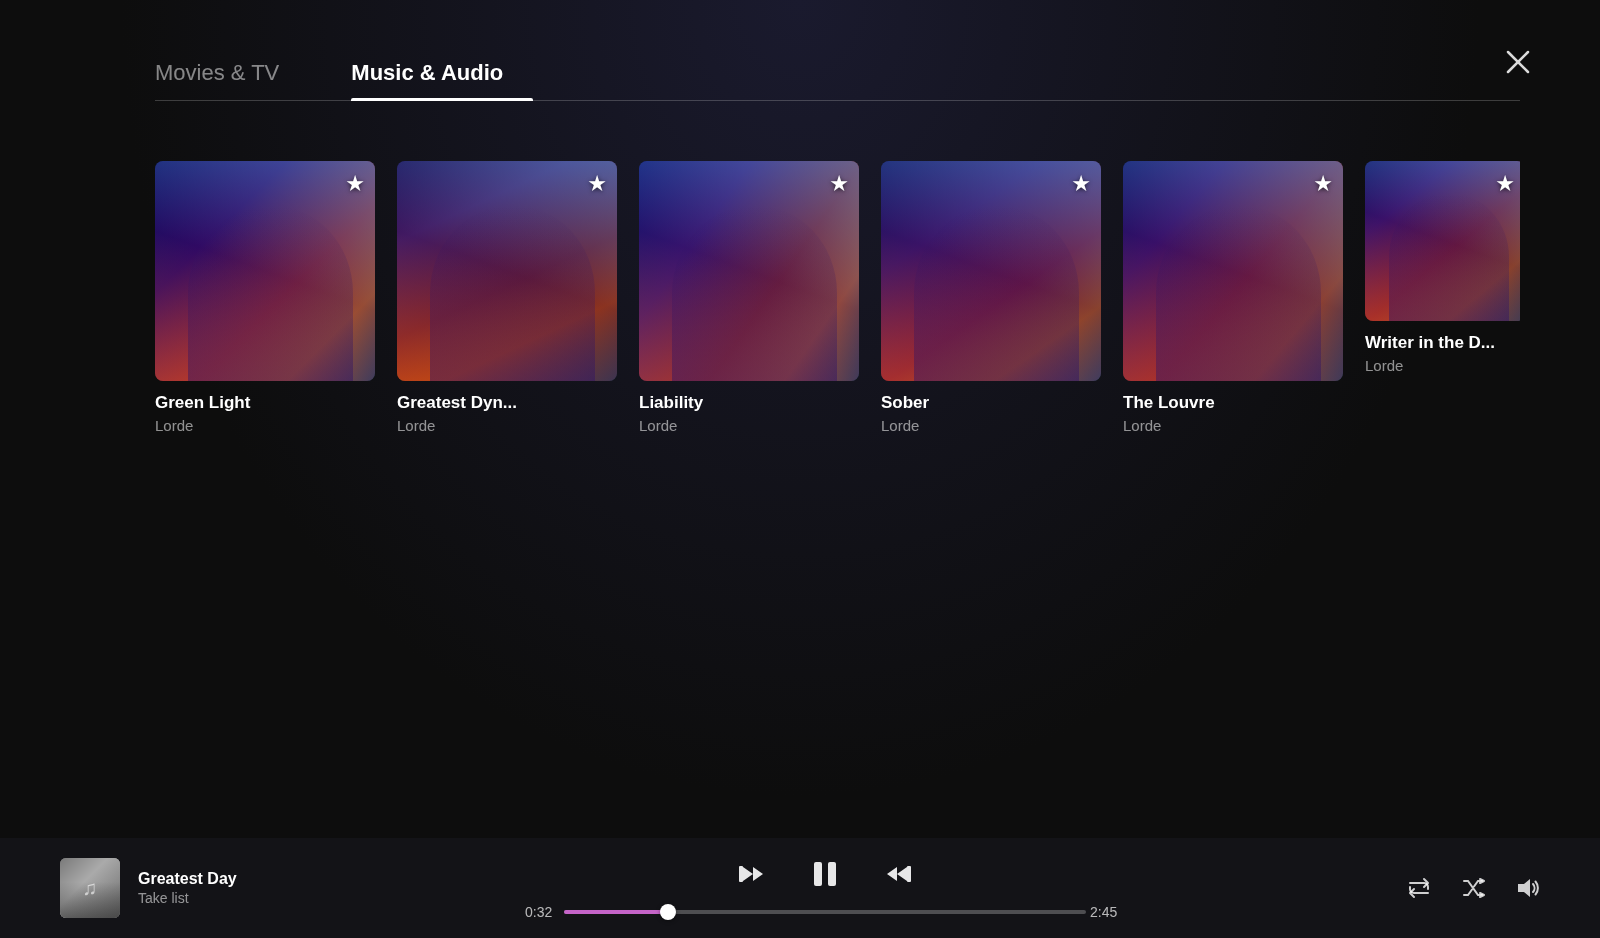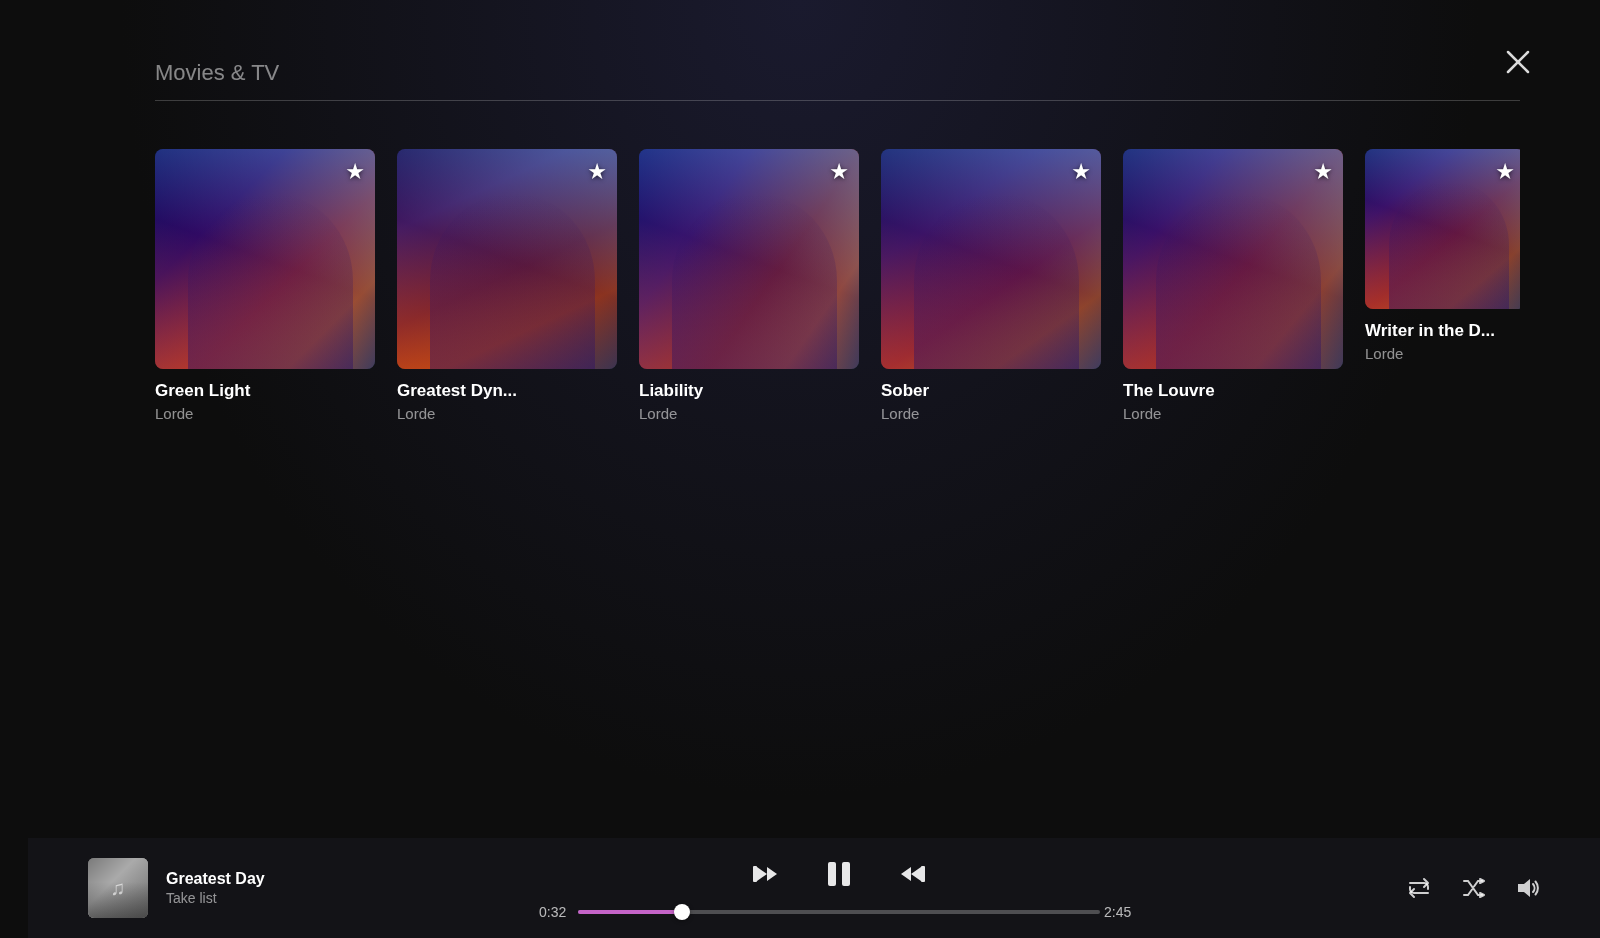--- a/index.html
+++ b/index.html
@@ -57,21 +57,21 @@
       color: #fff;
       margin-bottom: 30px;
       letter-spacing: -1px;
     }
 
     
     .tabs {
       display: flex;
       gap: 12px;
       border-bottom: 1px solid rgba(255,255,255,0.2);
-      margin-bottom: 48px;
+      margin-bottom: 60px;
     }
 
     .tab {
       padding: 10px 30px 14px 0;
       font-size: 22px;
       font-weight: 500;
       color: rgba(255,255,255,0.5);
       cursor: pointer;
       position: relative;
       margin-right: 30px;
@@ -237,21 +237,20 @@
       position: absolute;
       bottom: 0;
       left: 0;
       right: 0;
       height: 100px;
       background: rgba(20,20,24,0.97);
       display: flex;
       align-items: center;
       padding: 0 60px;
       gap: 0;
-      margin-left: 28px;
     }
 
     
     .now-playing {
       display: flex;
       align-items: center;
       gap: 18px;
       flex: 0 0 300px;
     }
 
@@ -401,20 +400,23 @@
     <line x1="24" y1="4" x2="4" y2="24" stroke="white" stroke-width="2.5" stroke-linecap="round"></line>
   </svg>
 </div>
 
 <div class="main-content">
 
 
   <div class="tabs">
     <div class="tab">
       <span>Movies &amp; TV</span>
+    </div>
+    <div class="tab active">
+      <span>Music &amp; Audio</span>
     </div>
   </div>
 
   <div>
     <div class="songs-row">
 
       <div class="song-card">
         <div class="song-art">
           <div class="lorde-art lorde-art-1"></div>
           <span class="star-icon">★</span>

